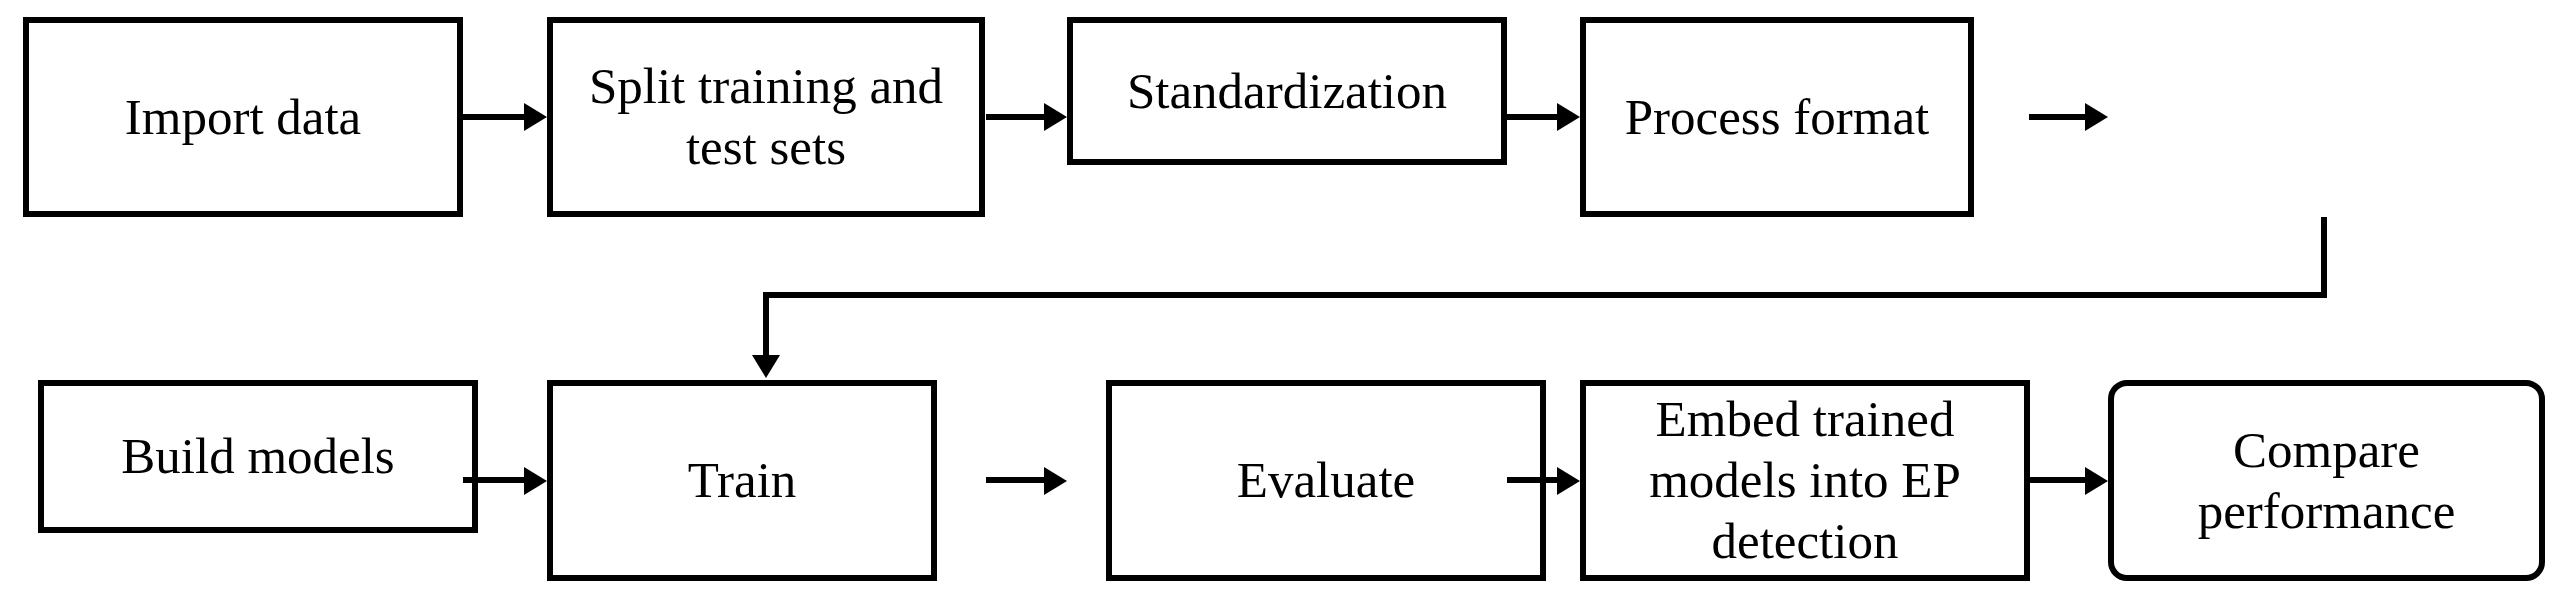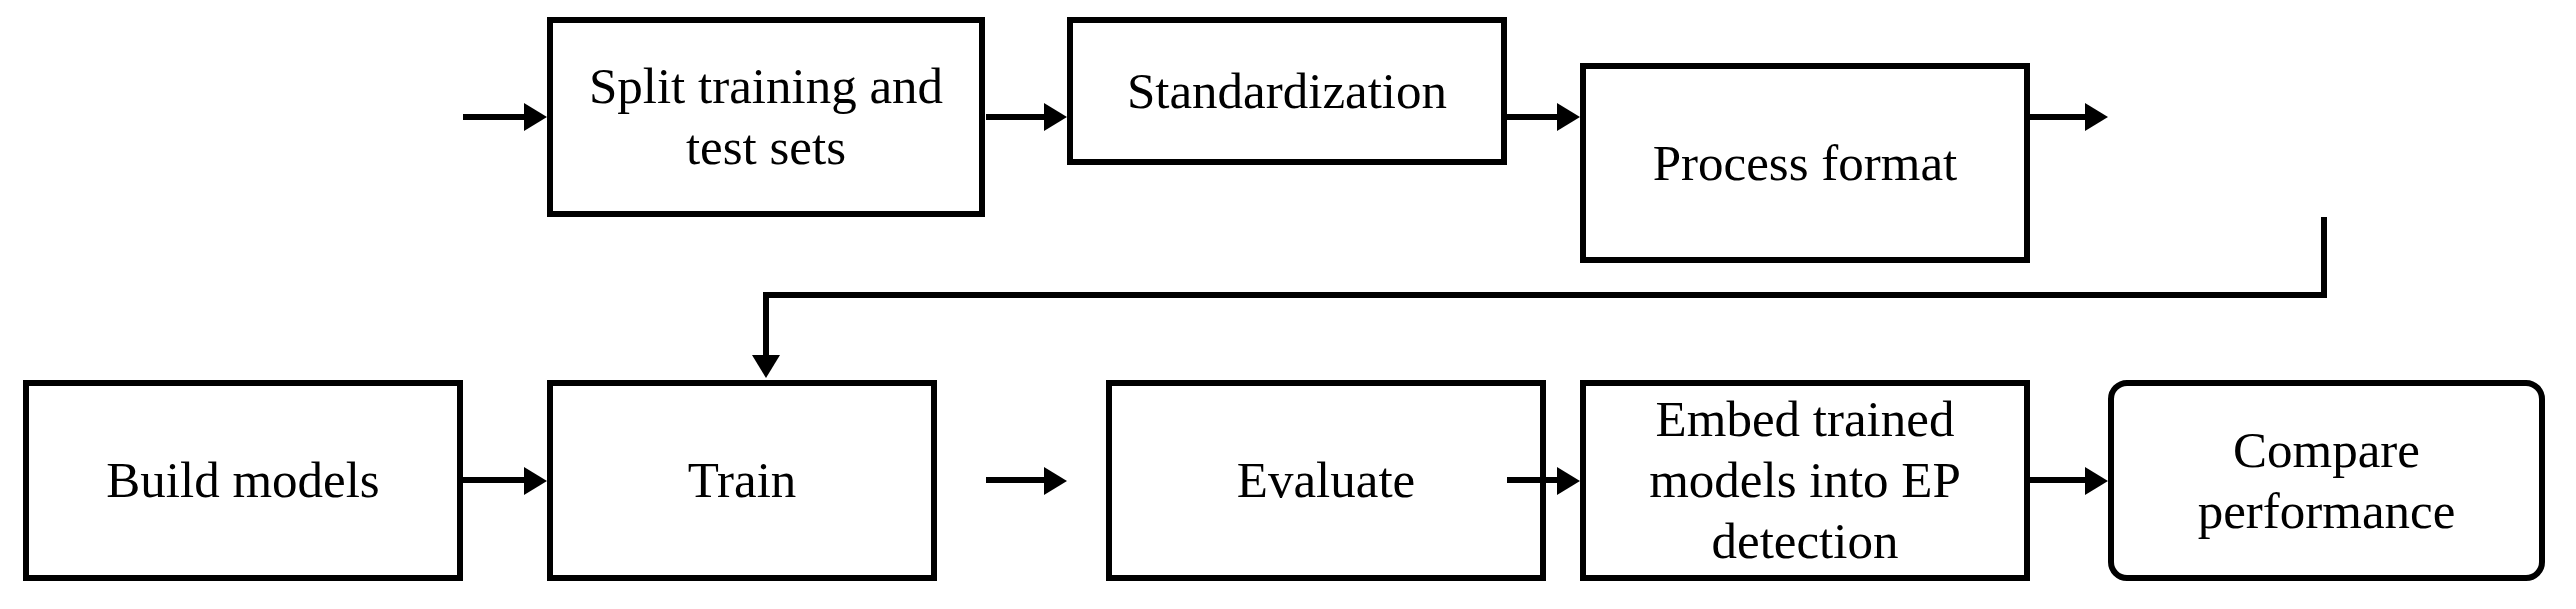--- a/index.html
+++ b/index.html
@@ -28,24 +28,24 @@
     font-size: 51px;
     line-height: 61px;
     color: #000000;
     text-align: center;
     white-space: pre-line;
   }
   
   .n0 { left: 23px;   top: 17px;  width: 440px; height: 200px; }
   .n1 { left: 547px;  top: 17px;  width: 438px; height: 200px; }
   .n2 { left: 1067px; top: 17px;  width: 440px; height: 148px; }
-  .n3 { left: 1580px; top: 17px;  width: 450px; height: 200px; margin-top: 46px; }
+  .n3 { left: 1580px; top: 17px;  width: 394px; height: 200px; }
   .n4 { left: 2108px; top: 17px;  width: 437px; height: 200px; }
   
-  .n5 { left: 23px;   top: 380px; width: 440px; height: 201px; }
+  .n5 { left: 38px;   top: 380px; width: 440px; height: 153px; }
   .n6 { left: 547px;  top: 380px; width: 390px; height: 201px; }
   .n7 { left: 1067px; top: 380px; width: 440px; height: 201px; margin-left: 39px; }
   .n8 { left: 1580px; top: 380px; width: 450px; height: 201px; }
   .n9 { left: 2108px; top: 380px; width: 437px; height: 201px; border-radius: 19px; }
 
   .seg {
     position: absolute;
     background: #000000;
   }
   .head-right {
@@ -84,20 +84,23 @@
   .s-e1 { left: 2321px; top: 217px; width: 6.1px;    height: 81px; } 
   .s-e2 { left: 763px;  top: 292px; width: 1564px; height: 6.1px;   } 
   .s-e3 { left: 763px;  top: 292px; width: 6.1px;    height: 65px;  } 
   .h-e  { left: 752px;  top: 355px; }                               
 </style>
 </head>
 <body>
 
 <div class="canvas">
 
+  <div class="node n0">
+    <span class="node-label">Import data</span>
+  </div>
   <div class="node n1">
     <span class="node-label">Split training and
 test sets</span>
   </div>
   <div class="node n2">
     <span class="node-label">Standardization</span>
   </div>
   <div class="node n3">
     <span class="node-label">Process format</span>
   </div>

